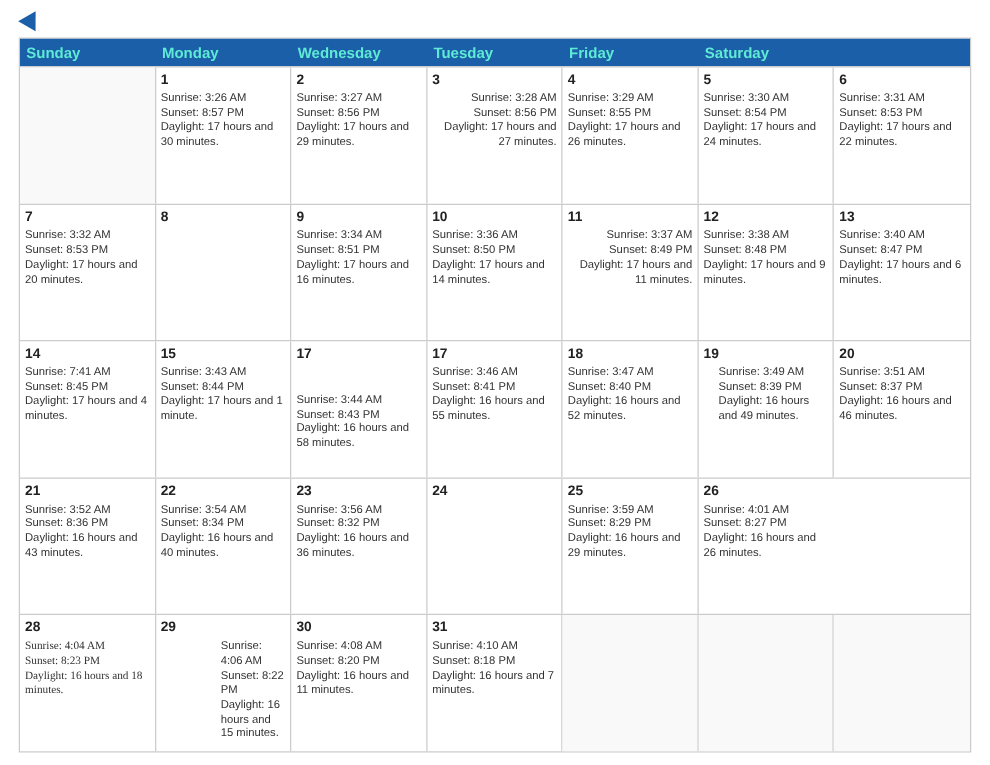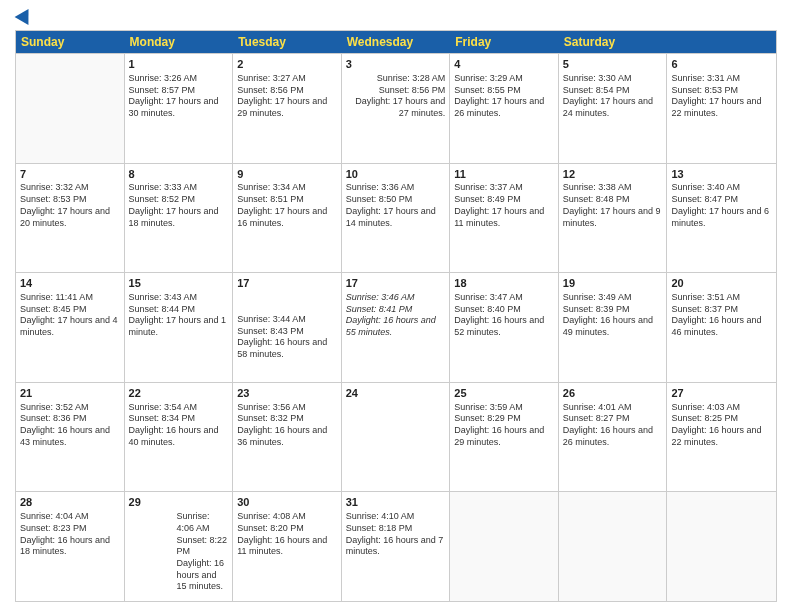--- a/index.html
+++ b/index.html
@@ -63,21 +63,21 @@
       display: flex;
       flex-direction: column;
       border: 1px solid #ccc;
     }
     .cal-header {
       display: grid;
       grid-template-columns: repeat(7, 1fr);
       background: #1a5fa8;
     }
     .cal-header-cell {
-      color: #fde047;
+      color: #5eead4;
       font-size: 12px;
       font-weight: bold;
       padding: 4px 5px;
       text-align: left;
     }
     .cal-body {
       display: flex;
       flex-direction: column;
       flex: 1;
     }
@@ -128,22 +128,22 @@
     <div class="title-block">
       <div class="month-year"></div>
       <div class="location"></div>
     </div>
   </div>
 
   <div class="calendar">
     <div class="cal-header">
     <div class="cal-header-cell">Sunday</div>
         <div class="cal-header-cell">Monday</div>
+        <div class="cal-header-cell">Wednesday</div>
         <div class="cal-header-cell">Tuesday</div>
-        <div class="cal-header-cell">Wednesday</div>
         <div class="cal-header-cell">Friday</div>
         <div class="cal-header-cell">Saturday</div>
       </div>
     <div class="cal-body">
     <div class="cal-row">
           <div class="cal-cell empty"></div>
           <div class="cal-cell">
             <div class="day-num">1</div>
             <div class="cell-text" style="white-space: pre-line;">Sunrise: 3:26 AM
 Sunset: 8:57 PM
@@ -182,89 +182,86 @@
         </div>
         <div class="cal-row">
           <div class="cal-cell">
             <div class="day-num">7</div>
             <div class="cell-text" style="white-space: pre-line;">Sunrise: 3:32 AM
 Sunset: 8:53 PM
 Daylight: 17 hours and 20 minutes.</div>
           </div>
           <div class="cal-cell">
             <div class="day-num">8</div>
-            <div class="cell-text" style="white-space: pre-line;">Sunrise: 3:33 AM
-Sunset: 8:52 PM
-Daylight: 17 hours and 18 minutes.</div>
           </div>
           <div class="cal-cell">
             <div class="day-num">9</div>
             <div class="cell-text" style="white-space: pre-line;">Sunrise: 3:34 AM
 Sunset: 8:51 PM
 Daylight: 17 hours and 16 minutes.</div>
           </div>
           <div class="cal-cell">
             <div class="day-num">10</div>
             <div class="cell-text" style="white-space: pre-line;">Sunrise: 3:36 AM
 Sunset: 8:50 PM
 Daylight: 17 hours and 14 minutes.</div>
           </div>
           <div class="cal-cell">
             <div class="day-num">11</div>
-            <div class="cell-text" style="white-space: pre-line;">Sunrise: 3:37 AM
+            <div class="cell-text" style="white-space: pre-line; text-align: right;">Sunrise: 3:37 AM
 Sunset: 8:49 PM
 Daylight: 17 hours and 11 minutes.</div>
           </div>
           <div class="cal-cell">
             <div class="day-num">12</div>
             <div class="cell-text" style="white-space: pre-line;">Sunrise: 3:38 AM
 Sunset: 8:48 PM
 Daylight: 17 hours and 9 minutes.</div>
           </div>
           <div class="cal-cell">
             <div class="day-num">13</div>
             <div class="cell-text" style="white-space: pre-line;">Sunrise: 3:40 AM
 Sunset: 8:47 PM
 Daylight: 17 hours and 6 minutes.</div>
           </div>
         </div>
         <div class="cal-row">
           <div class="cal-cell">
             <div class="day-num">14</div>
-            <div class="cell-text" style="white-space: pre-line;">Sunrise: 11:41 AM
+            <div class="cell-text" style="white-space: pre-line;">Sunrise: 7:41 AM
 Sunset: 8:45 PM
 Daylight: 17 hours and 4 minutes.</div>
           </div>
           <div class="cal-cell">
             <div class="day-num">15</div>
             <div class="cell-text" style="white-space: pre-line;">Sunrise: 3:43 AM
 Sunset: 8:44 PM
 Daylight: 17 hours and 1 minute.</div>
           </div>
           <div class="cal-cell">
             <div class="day-num">17</div>
             <div class="cell-text" style="white-space: pre-line; margin-top: 23px;">Sunrise: 3:44 AM
 Sunset: 8:43 PM
 Daylight: 16 hours and 58 minutes.</div>
           </div>
           <div class="cal-cell">
             <div class="day-num">17</div>
-            <div class="cell-text" style="white-space: pre-line; font-style: italic;">Sunrise: 3:46 AM
+            <div class="cell-text" style="white-space: pre-line;">Sunrise: 3:46 AM
 Sunset: 8:41 PM
 Daylight: 16 hours and 55 minutes.</div>
           </div>
           <div class="cal-cell">
             <div class="day-num">18</div>
             <div class="cell-text" style="white-space: pre-line;">Sunrise: 3:47 AM
 Sunset: 8:40 PM
 Daylight: 16 hours and 52 minutes.</div>
           </div>
           <div class="cal-cell">
             <div class="day-num">19</div>
-            <div class="cell-text" style="white-space: pre-line;">Sunrise: 3:49 AM
+            <div class="cell-text" style="white-space: pre-line; margin-left: 12px;">Sunrise: 3:49 AM
 Sunset: 8:39 PM
 Daylight: 16 hours and 49 minutes.</div>
           </div>
           <div class="cal-cell">
             <div class="day-num">20</div>
             <div class="cell-text" style="white-space: pre-line;">Sunrise: 3:51 AM
 Sunset: 8:37 PM
 Daylight: 16 hours and 46 minutes.</div>
           </div>
         </div>
@@ -295,31 +292,25 @@
             <div class="cell-text" style="white-space: pre-line;">Sunrise: 3:59 AM
 Sunset: 8:29 PM
 Daylight: 16 hours and 29 minutes.</div>
           </div>
           <div class="cal-cell">
             <div class="day-num">26</div>
             <div class="cell-text" style="white-space: pre-line;">Sunrise: 4:01 AM
 Sunset: 8:27 PM
 Daylight: 16 hours and 26 minutes.</div>
           </div>
-          <div class="cal-cell">
-            <div class="day-num">27</div>
-            <div class="cell-text" style="white-space: pre-line;">Sunrise: 4:03 AM
-Sunset: 8:25 PM
-Daylight: 16 hours and 22 minutes.</div>
-          </div>
         </div>
         <div class="cal-row">
           <div class="cal-cell">
             <div class="day-num">28</div>
-            <div class="cell-text" style="white-space: pre-line;">Sunrise: 4:04 AM
+            <div class="cell-text" style="white-space: pre-line; font-family: Liberation Serif, serif;">Sunrise: 4:04 AM
 Sunset: 8:23 PM
 Daylight: 16 hours and 18 minutes.</div>
           </div>
           <div class="cal-cell">
             <div class="day-num">29</div>
             <div class="cell-text" style="white-space: pre-line; margin-left: 48px;">Sunrise: 4:06 AM
 Sunset: 8:22 PM
 Daylight: 16 hours and 15 minutes.</div>
           </div>
           <div class="cal-cell">

